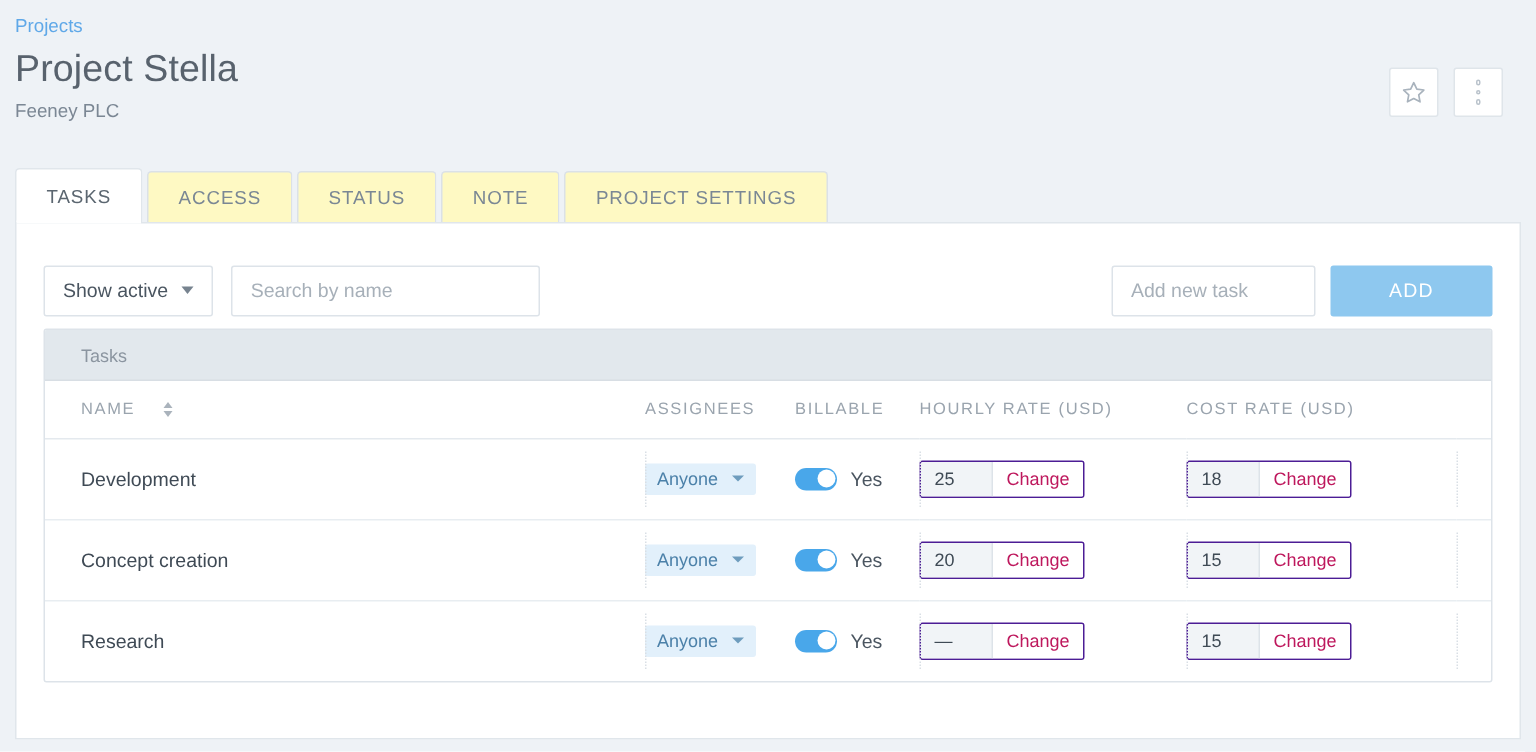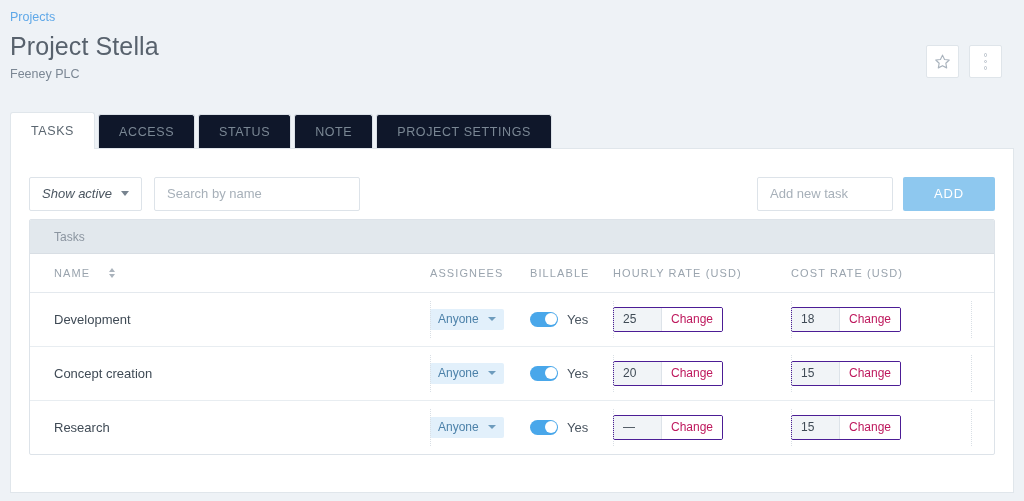--- a/index.html
+++ b/index.html
@@ -94,21 +94,21 @@
 
   .tab {
     height: 34px;
     padding: 0 20px;
     display: flex;
     align-items: center;
     justify-content: center;
     font-size: 12.5px;
     letter-spacing: 0.6px;
     color: #7a8794;
-    background: #0f172a;
+    background: #fef9c3;
     border: 1px solid #dbe1e7;
     border-bottom: none;
     border-radius: 3px 3px 0 0;
     cursor: pointer;
     white-space: nowrap;
   }
 
   .tab.active {
     background: #ffffff;
     color: #5b6670;
@@ -148,21 +148,20 @@
     border-radius: 2px;
     background: #ffffff;
     display: flex;
     align-items: center;
     gap: 9px;
     padding: 0 12px;
     font-size: 13px;
     color: #4a5560;
     cursor: pointer;
     white-space: nowrap;
-    font-style: italic;
   }
 
   .caret-down {
     width: 0; height: 0;
     border-left: 4.5px solid transparent;
     border-right: 4.5px solid transparent;
     border-top: 5px solid #77838f;
   }
 
   .search-input {
@@ -195,21 +194,21 @@
     font-size: 13px;
     font-family: "Liberation Sans", sans-serif;
     color: #14532d;
     background: #ffffff;
     outline: none;
   }
   .newtask-input::placeholder { color: #a7b0b9; }
 
   .add-btn {
     height: 34px;
-    width: 92px;
+    width: 108px;
     margin-left: 10px;
     border: none;
     border-radius: 2px;
     background: #8ec8ef;
     color: #ffffff;
     font-size: 13px;
     letter-spacing: 0.8px;
     font-family: "Liberation Sans", sans-serif;
     cursor: pointer;
   }

